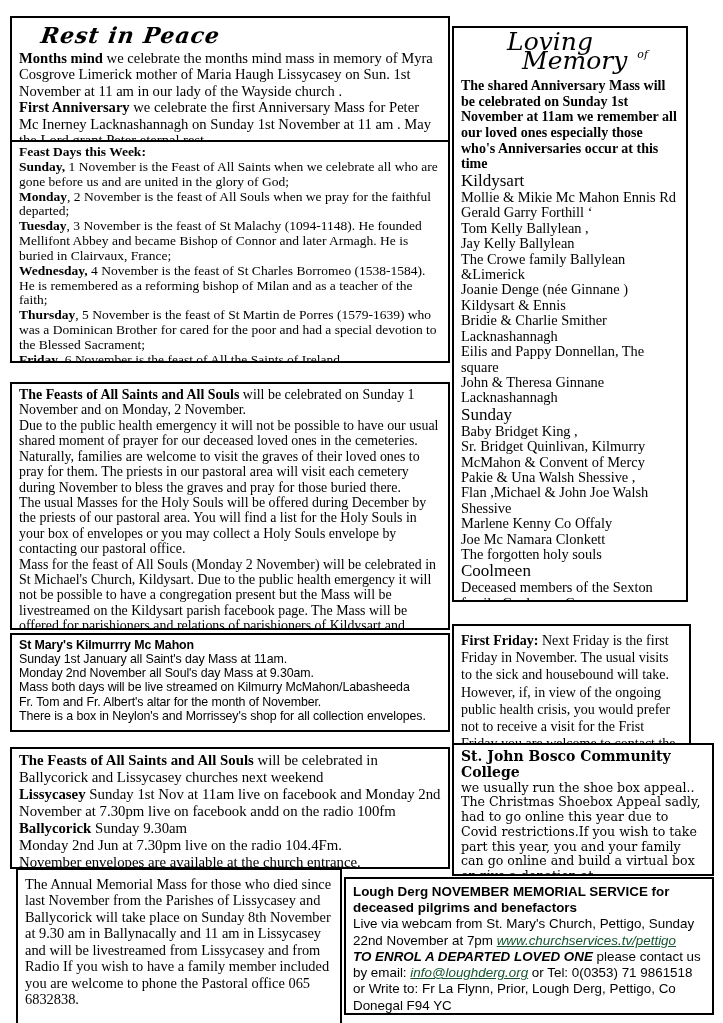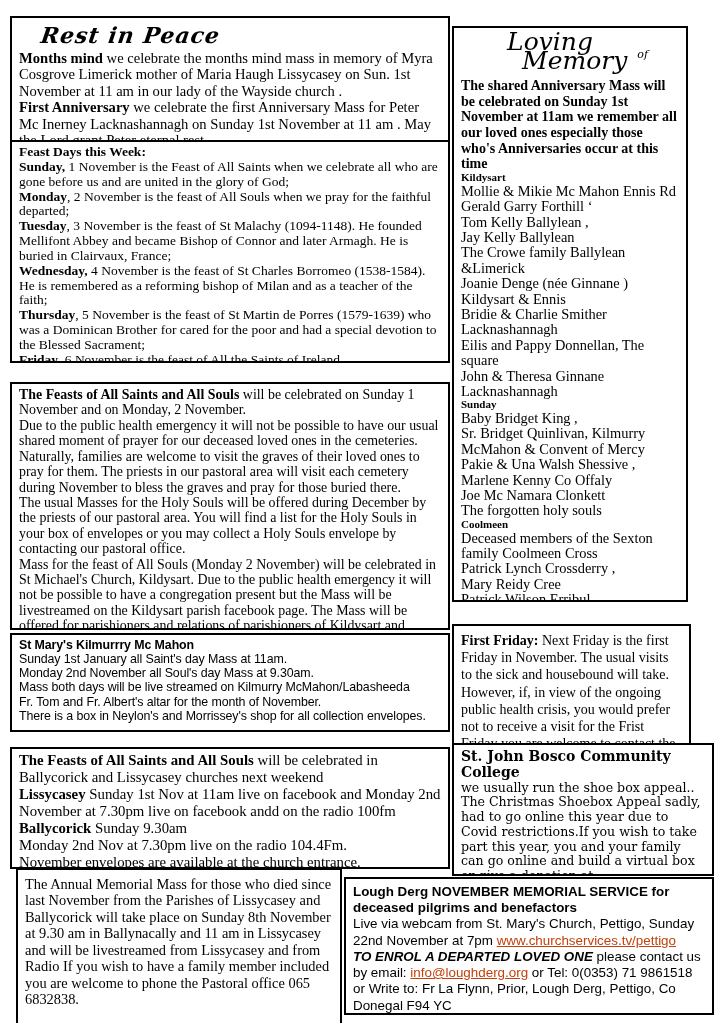--- a/index.html
+++ b/index.html
@@ -21,30 +21,30 @@
   #box-bally{left:10px;top:747px;width:440px;height:122px;font-size:14.8px;line-height:1.15;}
   #box-annual{left:16px;top:868px;width:326px;height:178px;font-size:14.4px;line-height:1.14;padding-top:6px;}
   
   #box-memory{left:452px;top:26px;width:236px;height:576px;font-size:14.2px;line-height:1.06;}
   .ornament{text-align:center;font-family:"DejaVu Serif",serif;font-style:italic;
        margin:0 0 6px 0;line-height:0.9;}
   .orn-loving{font-size:25px;display:block;margin-right:40px;}
   .orn-memory{font-size:25px;display:block;margin-left:30px;margin-top:-4px;}
   .orn-of{font-size:11px;display:inline-block;margin-left:10px;vertical-align:top;}
   .memory-intro{font-weight:bold;font-size:14px;line-height:1.12;}
-  .group-heading{font-weight:bold;font-size:11px;}
+  .group-heading{font-weight:normal;font-size:17px;}
   .name-line{font-size:14.4px;line-height:1.07;}
   #box-firstfriday{left:452px;top:624px;width:239px;height:133px;font-size:14px;line-height:1.23;padding-top:6px;}
   #box-bosco{left:452px;top:743px;width:262px;height:133px;
        font-family:"DejaVu Serif",serif;font-size:12.6px;line-height:1.17;}
   #box-bosco .bosco-title{font-size:14px;}
   #box-loughderg{left:344px;top:877px;width:370px;height:138px;
        font-family:"Liberation Sans",sans-serif;font-size:13.4px;line-height:1.21;padding-top:5px;}
   .bolditalic{font-weight:bold;font-style:italic;}
-  a.link,.link{color:#c2410c;text-decoration:underline;cursor:pointer;}
+  a.link,.link{color:#14532d;text-decoration:underline;cursor:pointer;font-style:italic;}
 </style>
 </head>
 <body>
 
 <div id="page">
 
   <div class="box" id="box-rip">
     <div class="script-title">Rest in Peace</div>
     <div>
         <div class="para"><b>Months mind</b>  we celebrate the months mind mass  in memory of Myra Cosgrove Limerick  mother of Maria Haugh Lissycasey  on Sun. 1st  November at 11 am in our lady of the Wayside church .</div>
@@ -82,21 +82,21 @@
         <div class="line">Fr. Tom and Fr. Albert's altar for the month of November.</div>
         <div class="line">There is a box in Neylon's and Morrissey's shop for all  collection envelopes.</div>
       </div>
   </div>
 
   <div class="box" id="box-bally">
     <div>
         <div class="para"><b>The Feasts of All Saints and All Souls</b>  will be celebrated in Ballycorick and Lissycasey churches next weekend</div>
         <div class="para"><b>Lissycasey</b> Sunday 1st  Nov at 11am live on facebook and Monday 2nd November  at 7.30pm live on facebook andd on the radio 100fm</div>
         <div class="para"><b>Ballycorick</b>   Sunday  9.30am</div>
-        <div class="para">Monday 2nd Nov at 7.30pm live on the radio 104.4Fm.</div>
+        <div class="para">Monday 2nd Jun at 7.30pm live on the radio 104.4Fm.</div>
         <div class="para">November envelopes are available at the church  entrance.</div>
       </div>
   </div>
 
   <div class="box" id="box-annual">
     <div class="para">The Annual Memorial Mass for those  who died since last  November from the Parishes of  Lissycasey and Ballycorick  will take place on Sunday 8th November at 9.30 am in Ballynacally  and 11 am  in Lissycasey and will be livestreamed from Lissycasey and from Radio  If you wish to have  a family member included  you  are welcome to phone  the Pastoral office  065 6832838.</div>
   </div>
 
   <div class="box" id="box-memory">
     <div class="ornament">
@@ -112,20 +112,21 @@
         <div class="name-line">Jay Kelly Ballylean</div>
         <div class="name-line">The Crowe family Ballylean &amp;Limerick</div>
         <div class="name-line">Joanie Denge (née Ginnane ) Kildysart &amp; Ennis</div>
         <div class="name-line">Bridie &amp; Charlie Smither Lacknashannagh</div>
         <div class="name-line">Eilis and Pappy Donnellan,  The  square</div>
         <div class="name-line">John &amp; Theresa Ginnane Lacknashannagh</div>
         <div class="group-heading">Sunday</div>
         <div class="name-line">Baby Bridget King ,</div>
         <div class="name-line">Sr. Bridget Quinlivan, Kilmurry McMahon &amp; Convent of Mercy</div>
         <div class="name-line">Pakie &amp; Una Walsh Shessive  ,</div>
+        <div class="name-line">Flan ,Michael &amp; John Joe Walsh Shessive</div>
         <div class="name-line">Marlene Kenny  Co Offaly</div>
         <div class="name-line">Joe Mc Namara Clonkett</div>
         <div class="name-line">The forgotten holy souls</div>
         <div class="group-heading">Coolmeen</div>
         <div class="name-line">Deceased members of the Sexton family Coolmeen Cross</div>
         <div class="name-line">Patrick Lynch Crossderry ,</div>
         <div class="name-line">Mary Reidy Cree</div>
         <div class="name-line">Patrick Wilson Erribul</div>
         <div class="name-line">Nora &amp; Michael Clancy Erribul</div>
       </div>

